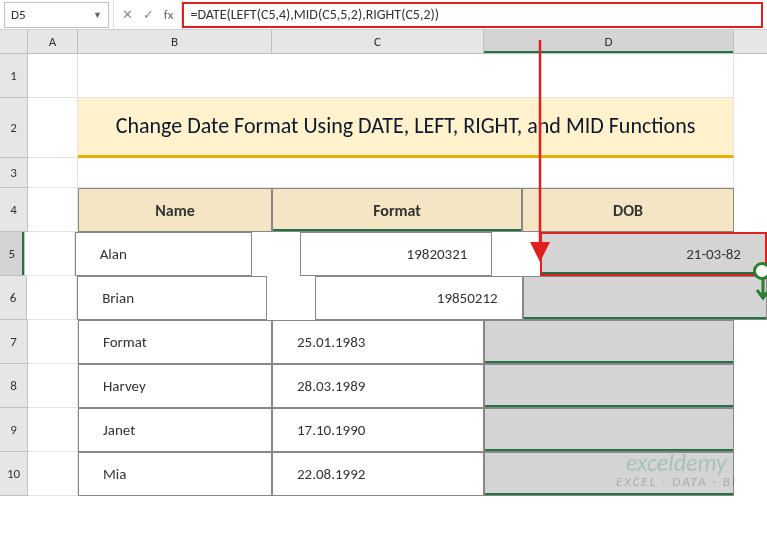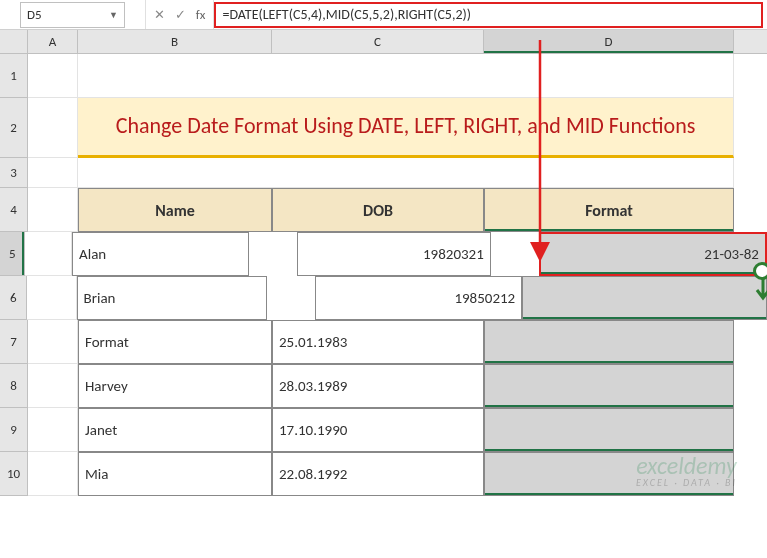--- a/index.html
+++ b/index.html
@@ -18,21 +18,21 @@
       display: flex;
       align-items: center;
       height: 30px;
       border-bottom: 1px solid #d0d0d0;
       background: #fff;
     }
     .name-box {
       width: 105px;
       height: 26px;
       border: 1px solid #c0c0c0;
-      margin: 2px 20px;
+      margin: 2px 4px;
       padding: 2px 6px;
       font-size: 13px;
       color: #333;
       background: #fff;
       display: flex;
       align-items: center;
       justify-content: space-between;
     }
     .name-dropdown {
       font-size: 9px;
@@ -109,34 +109,34 @@
       display: flex;
       align-items: center;
       justify-content: center;
       font-size: 13px;
       color: #333;
     }
     .row-5 .row-header { background: #d4d4d4; box-shadow: inset -2px 0 0 #217346;}
     .cell {
       border-right: 1px solid #e3e3e3;
       border-bottom: 1px solid #e3e3e3;
-      padding: 4px 6px;
+      padding: 4px 24px;
       display: flex;
       align-items: center;
       font-size: 15px;
       color: #333;
     }
     .row-1 { height: 44px; }
     .row-2 { height: 60px; }
     .row-3 { height: 30px; }
     
     
     .title-cell {
       background: #fff2cc;
-      color: #b91c1c;
+      color: #0f172a;
       font-size: 22px;
       justify-content: center;
       text-align: center;
       border-bottom: 3px solid #e8b000;
       padding: 24px 12px;
       line-height: 1.3;
     }
     
     
     .tbl-header {
@@ -188,21 +188,21 @@
       right: 30px;
       bottom: 70px;
       opacity: 0.25;
       font-size: 24px;
       font-style: italic;
       color: #2e8b57;
       text-align: center;
       line-height: 1;
     }
     .watermark-sub {
-      font-size: 10px;
+      font-size: 13px;
       letter-spacing: 2px;
       color: #333;
     }
   </style>
 </head>
 <body>
 
 <div class="formula-bar">
   <div class="name-box">
     <span>D5</span>
@@ -247,25 +247,25 @@
     <div class="cell col-A"></div>
     <div class="cell" style="width:656px"></div>
   </div>
 
   <div class="row">
     <div class="row-header">4</div>
     <div class="cell col-A"></div>
     <div class="cell col-B tbl-header">
         <span>Name</span>
       </div>
+    <div class="cell col-D tbl-header">
+        <span>Format</span>
+      </div>
     <div class="cell col-C tbl-header">
         <span>DOB</span>
-      </div>
-    <div class="cell col-D tbl-header">
-        <span>Format</span>
       </div>
   </div>
 
   <div class="row row-5">
     <div class="row-header">5</div>
     <div class="cell col-A"></div>
     <div class="cell col-B tbl-cell">
         <span>Alan</span>
       </div>
     <div class="cell col-C tbl-cell right-align">

